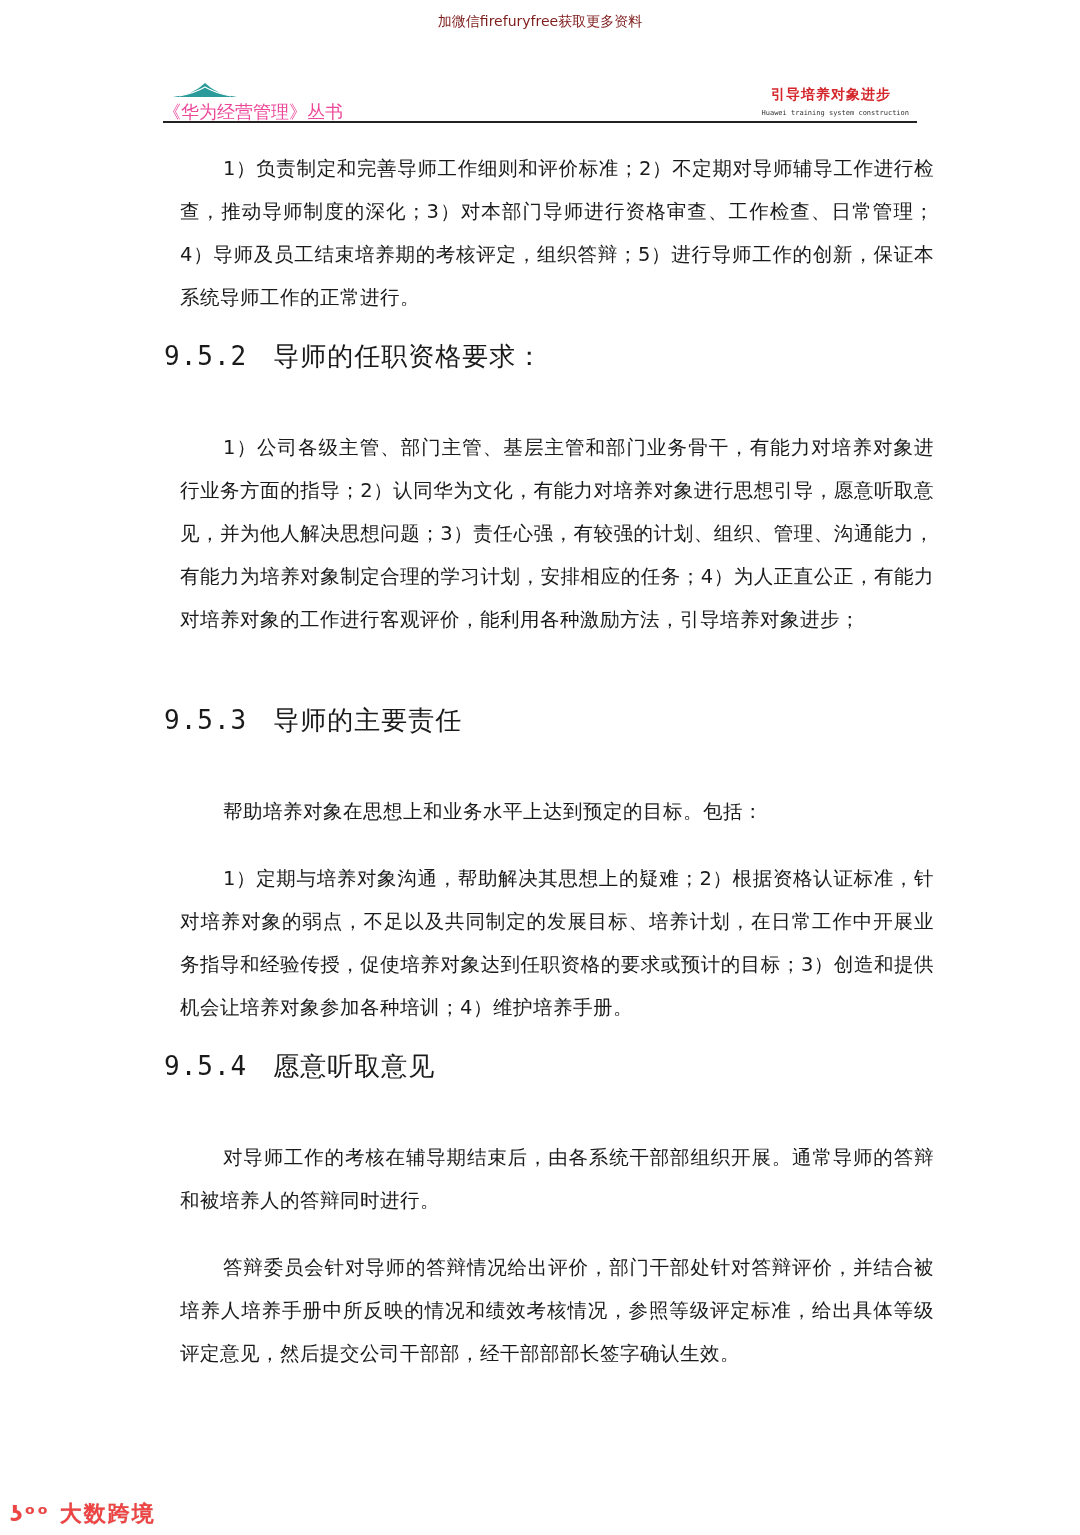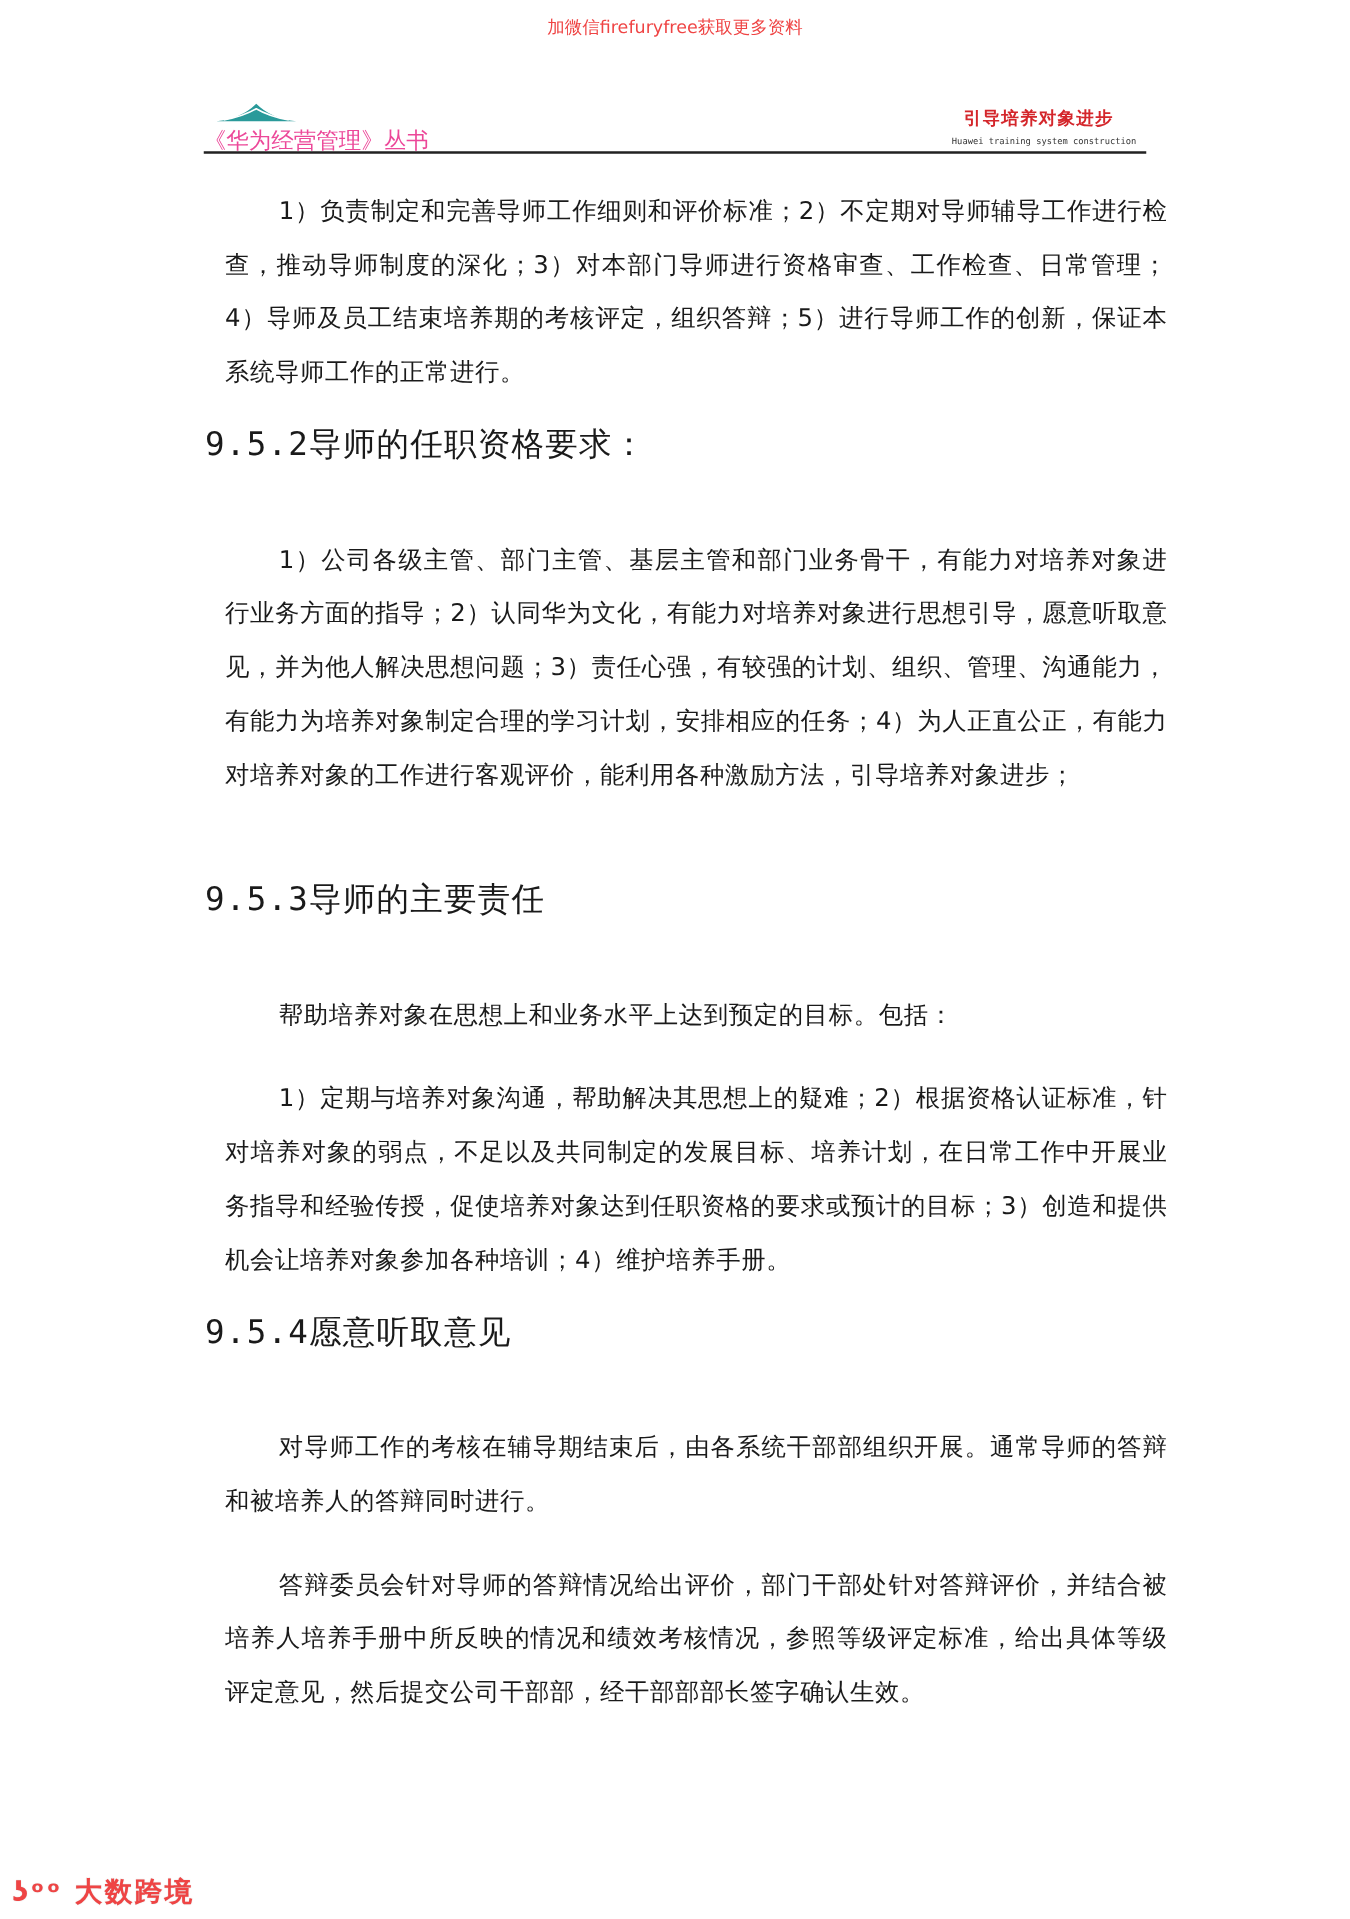--- a/index.html
+++ b/index.html
@@ -1,29 +1,29 @@
 <!DOCTYPE html>
 <html><head>
 <meta charset="utf-8">
 <style>
   html, body { margin: 0; padding: 0; background: #ffffff; }
   body { width: 1080px; height: 1535px; position: relative; overflow: hidden;
          font-family: "DejaVu Sans", "Liberation Sans", sans-serif; color: #1a1a1a; }
   .watermark-top { position: absolute; top: 13px; left: 0; width: 1080px; text-align: center;
-         font-size: 14px; color: #ef4444; }
+         font-size: 14px; color: #7f1d1d; }
   .header { position: absolute; left: 163px; top: 78px; width: 754px; height: 46px; }
   .header-rule { position: absolute; left: 163px; top: 121px; width: 754px; height: 2px; background: #222; }
   .logo { position: absolute; left: 10px; top: 2px; width: 64px; height: 18px; }
   .series-title { position: absolute; left: 0; top: 22px; font-size: 18px; color: #ec4899; }
   .brand-title { position: absolute; right: 26px; top: 8px; font-size: 14px; font-weight: bold; color: #d4262b; letter-spacing: 1px; }
   .brand-sub { position: absolute; right: 8px; top: 31px; font-size: 7px; color: #333; font-family: "DejaVu Sans Mono", monospace; }
   p.para { margin: 16px; font-size: 19.5px; line-height: 43px; text-align: justify; letter-spacing: 0.5px; }
   p.indent { text-indent: 43px; }
   h2.sec { margin: 0; font-size: 26px; font-weight: normal; letter-spacing: 1px; line-height: 40px; }
-  h2.sec .num { font-family: "DejaVu Sans Mono", monospace; }
+  h2.sec .num { font-family: "DejaVu Sans Mono", monospace; margin-right: 26px; }
   .s1 { position: absolute; top: 131px; }
   .h2a { position: absolute; top: 336px; }
   .p2 { position: absolute; top: 410px; }
   .h3a { position: absolute; top: 700px; }
   .p3a { position: absolute; top: 774px; }
   .p3b { position: absolute; top: 841px; }
   .h4a { position: absolute; top: 1046px; }
   .p4a { position: absolute; top: 1120px; }
   .p4b { position: absolute; top: 1230px; }
   .blk { left: 164px; width: 754px; }

